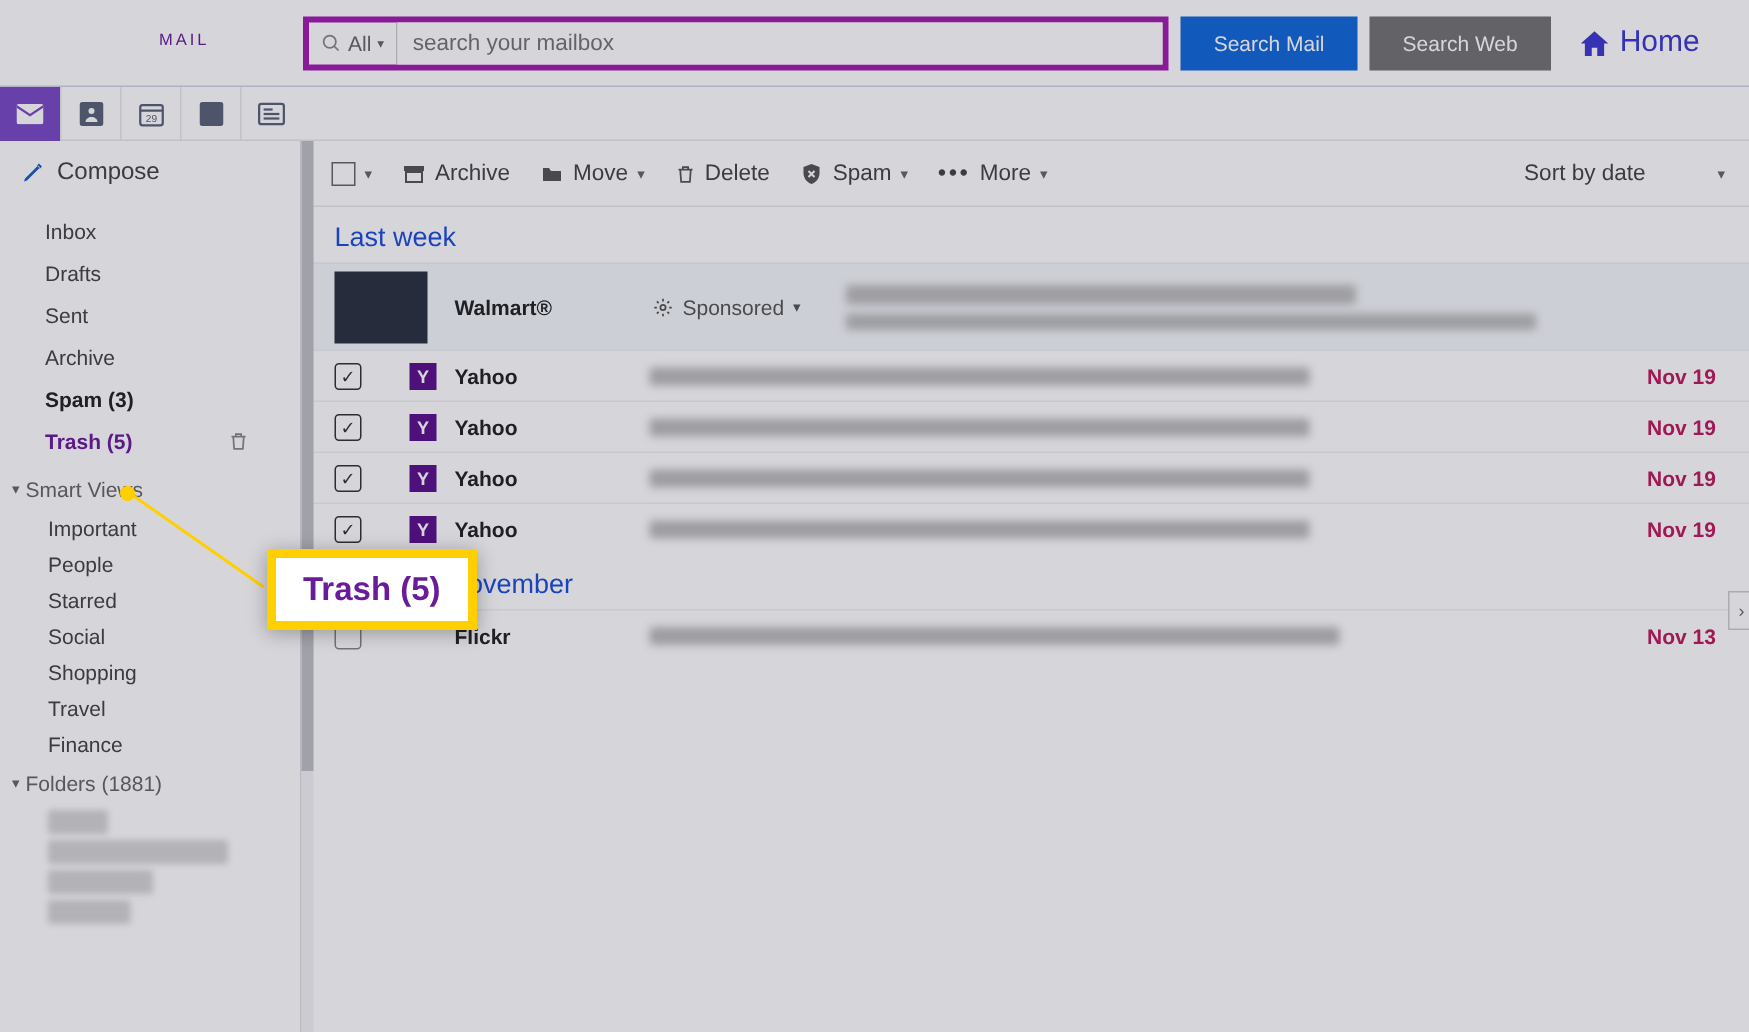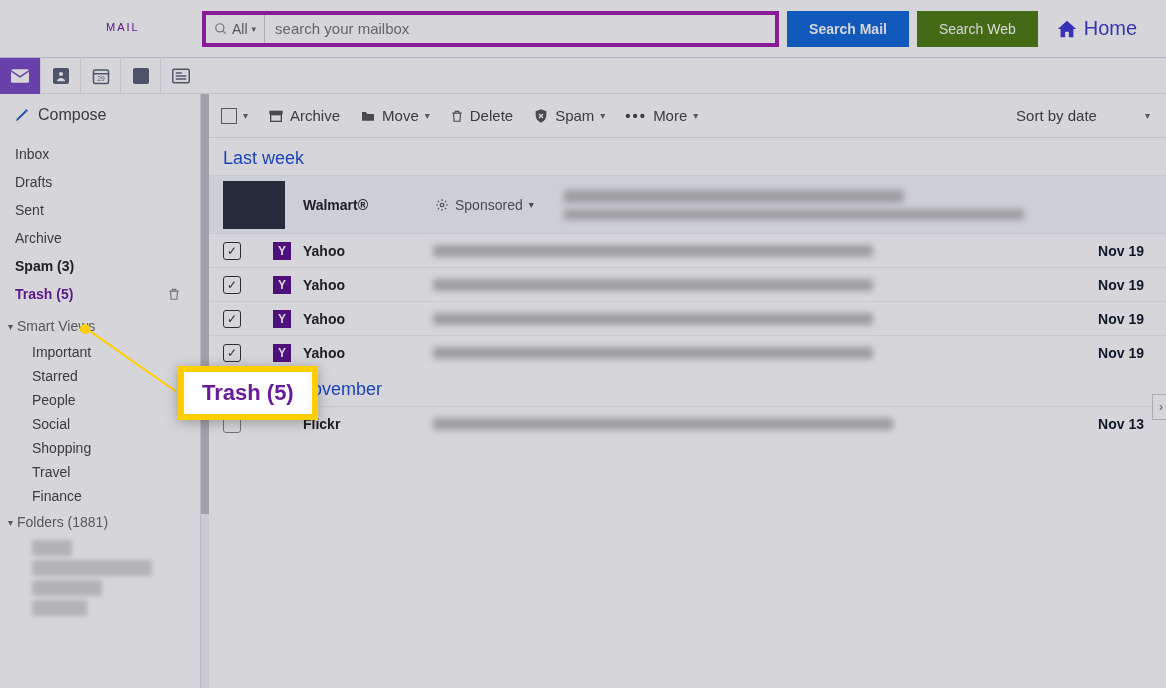--- a/index.html
+++ b/index.html
@@ -10,36 +10,36 @@
 
 .hdr { height:58px; display:flex; align-items:center; padding:0 10px 0 44px; border-bottom:1px solid #cfd4e6; }
 .logo { width:150px; }
 .logo-text { font-size:24px; font-weight:800; font-style:italic; color:#6a1b9a; letter-spacing:-1px; }
 .logo-sub { font-size:11px; color:#6a1b9a; letter-spacing:2px; margin-left:62px; margin-top:-4px; }
 .search-wrap { display:flex; align-items:center; margin-left:8px; }
 .search-box { display:flex; height:36px; border:4px solid #a21caf; }
 .search-scope { display:flex; align-items:center; gap:4px; padding:0 8px; border-right:1px solid #ccc; color:#666; font-size:14px; cursor:pointer; }
 .search-input { width:510px; border:none; outline:none; padding:0 10px; font-size:15px; color:#999; }
 .btn { height:36px; border:none; color:#fff; font-size:14px; padding:0 22px; margin-left:8px; cursor:pointer; }
-.btn-mail { background:#1067db;font-weight:bold; }
-.btn-web { background:#4d7c0f; }
+.btn-mail { background:#1067db; }
+.btn-web { background:#737373; }
 .home-link { display:flex; align-items:center; gap:6px; margin-left:18px; color:#3d38d0; font-size:20px; cursor:pointer; }
 
 
 .iconrow { height:36px; border-bottom:1px solid #e6e6ea; display:flex; align-items:center; padding-left:0; }
 .iconbtn { width:40px; height:36px; display:flex; align-items:center; justify-content:center; cursor:pointer; color:#5a6278; }
 .iconbtn.active { background:#7948c5; color:#fff; }
 .iconbtn + .iconbtn { border-left:1px solid #e6e6ea; }
 
 
 .main { display:flex; height:594px; }
 .sidebar { width:200px; }
 .compose { display:flex; align-items:center; gap:8px; padding:12px 14px; font-size:16px; color:#444; cursor:pointer; }
 .folders { padding:4px 0; }
-.fld { padding:6px 15px; font-size:14px; color:#444; cursor:pointer; display:flex; align-items:center; }
+.fld { padding:6px 30px; font-size:14px; color:#444; cursor:pointer; display:flex; align-items:center; }
 .fld.bold { font-weight:700; color:#222; }
 .fld.sel { color:#6a1b9a; font-weight:700; }
 .fld .trash-ico { margin-left:auto; margin-right:4px; color:#888; }
 .sect { padding:6px 8px; font-size:14px; color:#666; cursor:pointer; display:flex; align-items:center; gap:4px; }
 .sub { padding:4px 18px 4px 32px; font-size:14px; color:#444; cursor:pointer; }
 .blur-folder { height:16px; margin:4px 18px 4px 32px; background:#d5d5d5; filter:blur(2px); border-radius:2px; }
 
 
 .content { flex:1; border-left:1px solid #dcdce2; position:relative; }
 .scroll-track { position:absolute; left:0; top:0; width:8px; height:100%; background:#f2f2f4; }
@@ -50,21 +50,21 @@
 .tb-ck { width:16px; height:16px; border:1.5px solid #666; }
 .sort { margin-left:auto;gap:48px; }
 .sechdr { padding:10px 22px 6px; font-size:18px; color:#1d4ed8; }
 .row { display:flex; align-items:center; height:34px; padding:0 22px 0 22px; border-top:1px solid #eceff4; font-size:14px; }
 .row.ad { height:58px; background:#f5f7fa; }
 .ck { width:18px; height:18px; border:1.5px solid #333; border-radius:3px; display:flex; align-items:center; justify-content:center; font-size:12px; color:#333; }
 .yicon { width:18px; height:18px; background:#5a0f8b; color:#fff; font-size:12px; font-weight:700; display:flex; align-items:center; justify-content:center; margin:0 12px 0 32px; }
 .sender { width:130px; font-weight:700; color:#222; }
 .subj { flex:1; color:#888; }
 .subj-blur { height:12px; background:#bbb; filter:blur(3px); border-radius:2px; width:440px; }
-.date { margin-left:auto; font-weight:700; color:#0f172a; }
+.date { margin-left:auto; font-weight:700; color:#be185d; }
 .ad-thumb { width:62px; height:48px; background:#2a3040; margin-right:18px; position:relative; }
 .ad-body { display:flex; gap:2px; }
 .spon { display:flex; align-items:center; gap:6px; color:#555; font-size:14px; }
 .expand-handle { position:absolute; right:-4px; top:300px; width:18px; height:26px; background:#fff; border:1px solid #ccc; display:flex; align-items:center; justify-content:center; font-size:12px; color:#666; cursor:pointer; }
 
 
 .callout { position:absolute; z-index:60; background:#fff; border:6px solid #ffcf00; padding:8px 18px; font-size:22px; font-weight:700; color:#6a1b9a; box-shadow:0 2px 12px rgba(0,0,0,0.3); }
 .dot { position:absolute; z-index:60; width:10px; height:10px; background:#ffcf00; border-radius:50%; }
 .leader { position:absolute; z-index:59; width:2px; background:#ffcf00; transform-origin:top left; }
 
@@ -157,22 +157,22 @@
               <path d="M4 7h16M9 7V4h6v3M6 7l1 14h10l1-14"></path>
             </svg>
         </span>
       </div>
     </div>
     <div class="sect">
       <span style="font-size:10px;">▾</span>
       <span>Smart Views</span>
     </div>
     <div class="sub">Important</div>
+    <div class="sub">People</div>
     <div class="sub">Starred</div>
-    <div class="sub">People</div>
     <div class="sub">Social</div>
     <div class="sub">Shopping</div>
     <div class="sub">Travel</div>
     <div class="sub">Finance</div>
     <div class="sect">
       <span style="font-size:10px;">▾</span>
       <span>Folders (1881)</span>
     </div>
     <div class="blur-folder" style="width:40px"></div>
     <div class="blur-folder" style="width:120px"></div>

